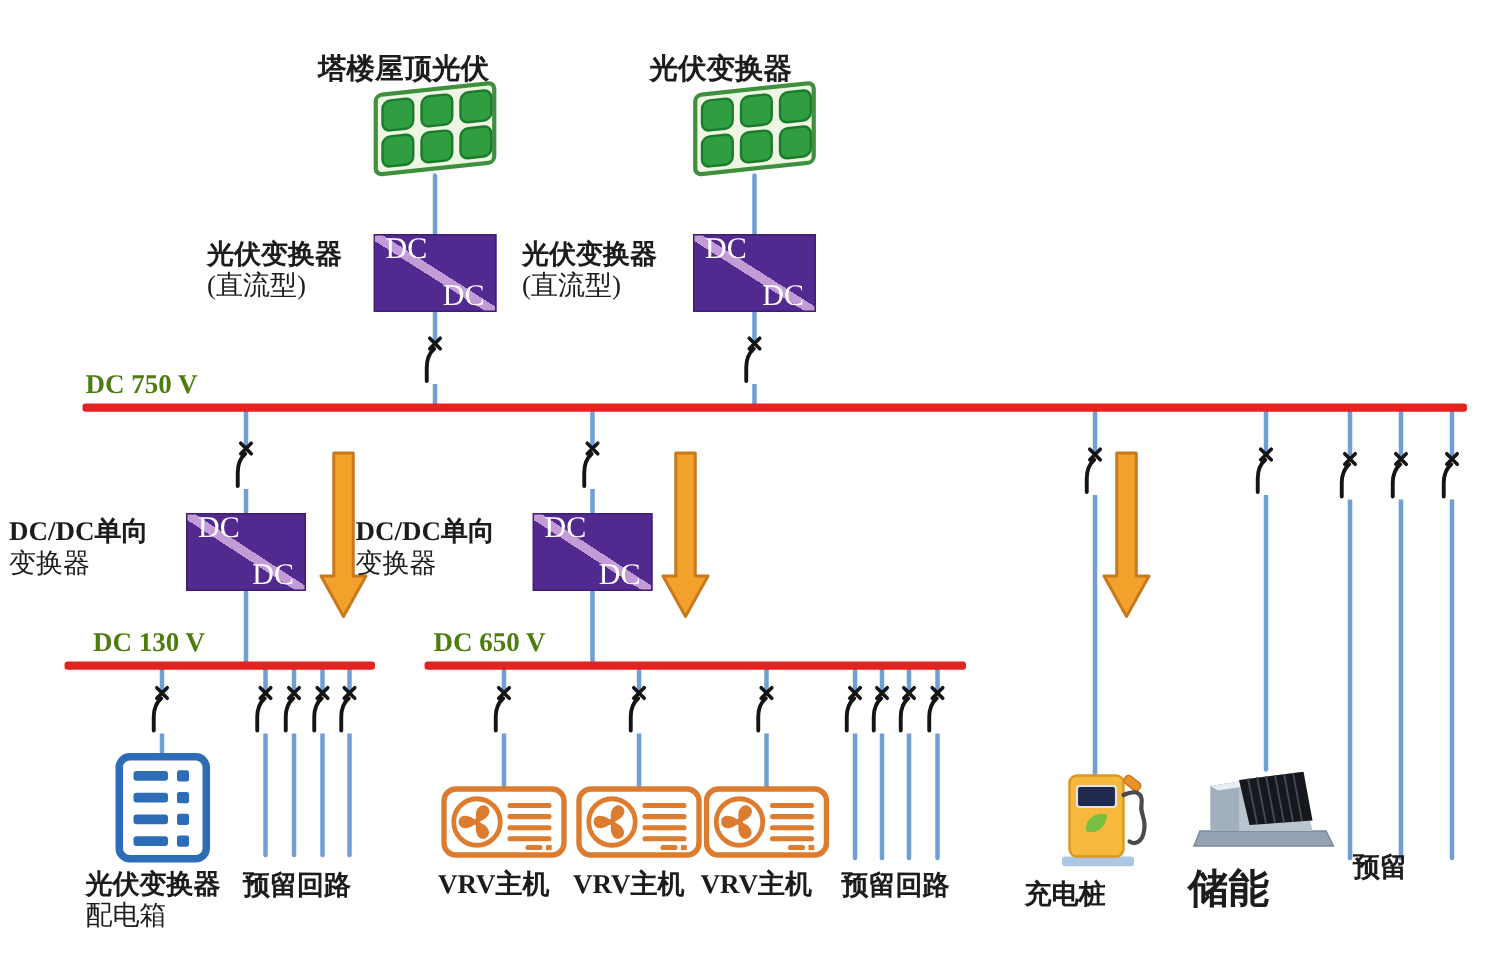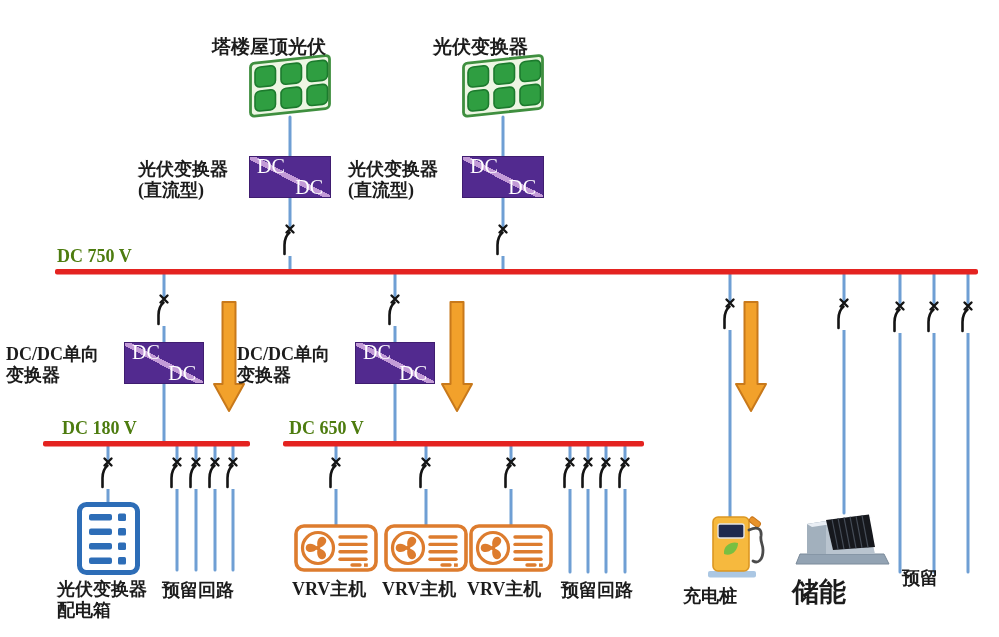--- a/index.html
+++ b/index.html
@@ -1,23 +1,23 @@
 <!DOCTYPE html>
 <html><head>
 <meta charset="utf-8">
 <style>
   html,body{margin:0;padding:0;background:#fff;}
   #stage{position:relative;width:999px;height:637px;background:#ffffff;overflow:hidden;
          font-family:"Liberation Serif","DejaVu Serif",serif;}
   #wiring-svg{position:absolute;left:0;top:0;}
   .lbl{position:absolute;font-weight:700;font-size:18px;color:#1c1c1c;line-height:1.16;
        text-align:left;white-space:nowrap;}
-  .lbl .l2{font-weight:700;}
+  .lbl .l2{font-weight:400;}
   .buslbl{position:absolute;font-weight:700;font-size:18px;color:#4d7c0f;white-space:nowrap;}
-  .convbox{position:absolute;width:82px;height:42px;background:
+  .convbox{position:absolute;width:82px;height:52px;background:
       linear-gradient(to top right, rgba(0,0,0,0) 46%, #c39bd7 46%, #c39bd7 53%, rgba(0,0,0,0) 53%),#522a8f;
       box-shadow:0 0 0 1px #3f1d70 inset;}
   .convbox .dct{position:absolute;top:-1px;left:8px;font-size:20px;color:#ffffff;}
   .convbox .dcb{position:absolute;bottom:-1px;right:8px;font-size:20px;color:#ffffff;}
   .sans{font-family:"Liberation Sans","DejaVu Sans",sans-serif;font-weight:700;font-size:27px;}
 </style>
 </head>
 <body>
 
 <div id="stage">
@@ -189,21 +189,21 @@
   <div class="convbox" style="left:249px;top:156px;">
     <span class="dct">DC</span>
     <span class="dcb">DC</span>
   </div>
   <div class="convbox" style="left:462px;top:156px;">
     <span class="dct">DC</span>
     <span class="dcb">DC</span>
   </div>
 
   <div class="buslbl" style="left:57px;top:246px;">DC 750 V</div>
-  <div class="buslbl" style="left:62px;top:418px;">DC 180 V</div>
+  <div class="buslbl" style="left:62px;top:418px;">DC 130 V</div>
   <div class="buslbl" style="left:289px;top:418px;">DC 650 V</div>
 
   <div class="lbl" style="left:6px;top:344px;width:116px;">
     <div>DC/DC单向</div>
     <div class="l2">变换器</div>
   </div>
   <div class="lbl" style="left:237px;top:344px;width:116px;">
     <div>DC/DC单向</div>
     <div class="l2">变换器</div>
   </div>

